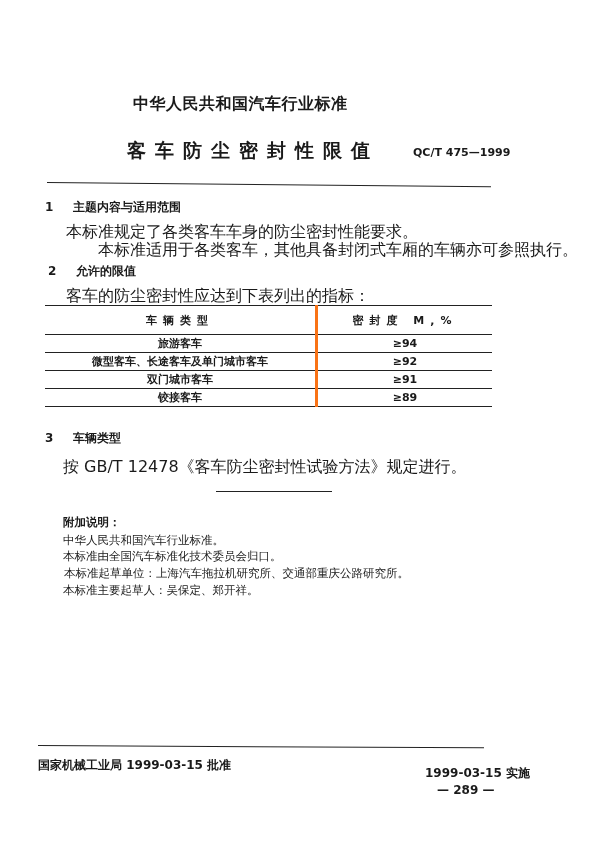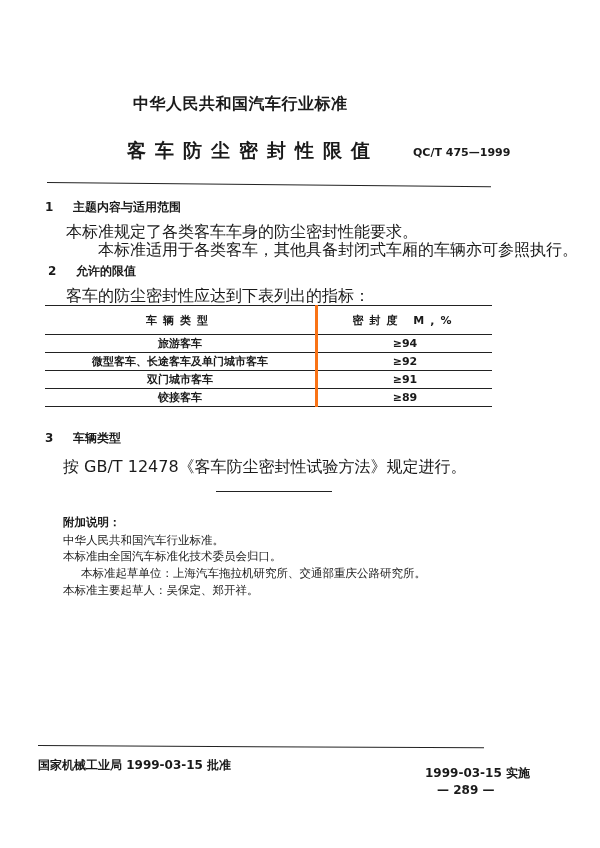--- a/index.html
+++ b/index.html
@@ -82,20 +82,20 @@
 <div class="abs sec-head" style="left:45px; top:430px;">
   <span class="sec-num">3</span><span>车辆类型</span>
 </div>
 <div class="abs para" style="left:63px; top:457px;">按 GB/T 12478《客车防尘密封性试验方法》规定进行。</div>
 
 <div class="abs mid-rule"></div>
 
 <div class="abs note" style="left:63px; top:515px; font-weight:bold;">附加说明：</div>
 <div class="abs note" style="left:63px; top:533px;">中华人民共和国汽车行业标准。</div>
 <div class="abs note" style="left:63px; top:549px;">本标准由全国汽车标准化技术委员会归口。</div>
-<div class="abs note" style="left:81px; top:566px;">本标准起草单位：上海汽车拖拉机研究所、交通部重庆公路研究所。</div>
+<div class="abs note" style="left:64px; top:566px;">本标准起草单位：上海汽车拖拉机研究所、交通部重庆公路研究所。</div>
 <div class="abs note" style="left:63px; top:583px;">本标准主要起草人：吴保定、郑开祥。</div>
 
 <div class="abs rule rule-bottom"></div>
 
 <div class="abs footer" style="left:38px; top:757px;">国家机械工业局 1999-03-15 批准</div>
 <div class="abs footer" style="left:425px; top:765px;">1999-03-15 实施</div>
 <div class="abs footer" style="left:437px; top:783px; font-weight:bold;">— 289 —</div>
 
 </body></html>

